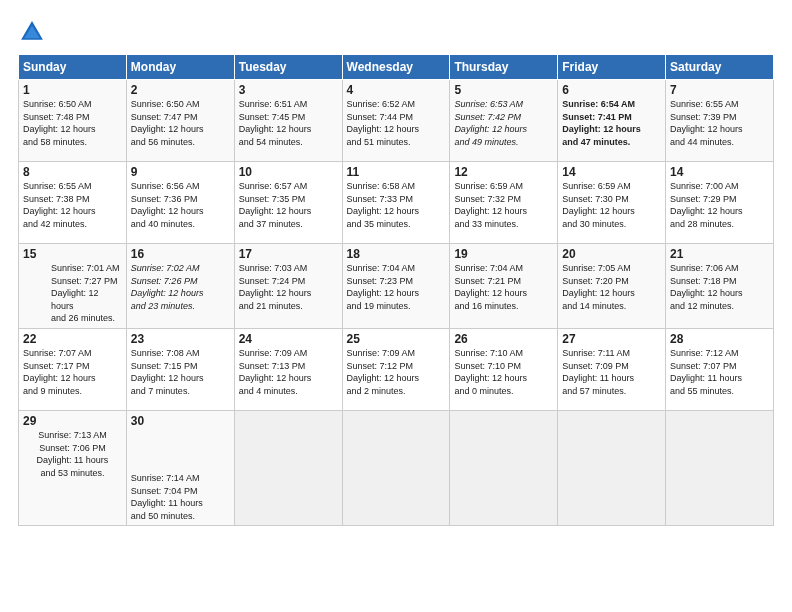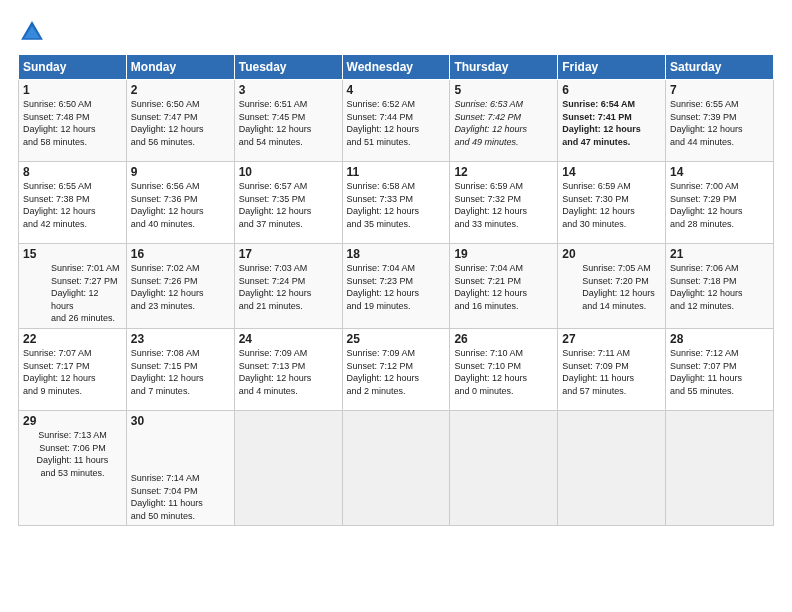--- a/index.html
+++ b/index.html
@@ -232,21 +232,21 @@
         <tr>
           <td>
             <span class="day-num">15</span>
             <div class="day-info" style="white-space: pre-line; margin-left: 28px;">Sunrise: 7:01 AM
 Sunset: 7:27 PM
 Daylight: 12 hours
 and 26 minutes.</div>
           </td>
           <td>
             <span class="day-num">16</span>
-            <div class="day-info" style="white-space: pre-line;">Sunrise: 7:02 AM
+            <div class="day-info" style="white-space: pre-line; font-style: italic;">Sunrise: 7:02 AM
 Sunset: 7:26 PM
 Daylight: 12 hours
 and 23 minutes.</div>
           </td>
           <td>
             <span class="day-num">17</span>
             <div class="day-info" style="white-space: pre-line;">Sunrise: 7:03 AM
 Sunset: 7:24 PM
 Daylight: 12 hours
 and 21 minutes.</div>
@@ -260,21 +260,21 @@
           </td>
           <td>
             <span class="day-num">19</span>
             <div class="day-info" style="white-space: pre-line;">Sunrise: 7:04 AM
 Sunset: 7:21 PM
 Daylight: 12 hours
 and 16 minutes.</div>
           </td>
           <td>
             <span class="day-num">20</span>
-            <div class="day-info" style="white-space: pre-line; margin-left: 20px;">Sunrise: 7:05 AM
+            <div class="day-info" style="white-space: pre-line;">Sunrise: 7:05 AM
 Sunset: 7:20 PM
 Daylight: 12 hours
 and 14 minutes.</div>
           </td>
           <td>
             <span class="day-num">21</span>
             <div class="day-info" style="white-space: pre-line;">Sunrise: 7:06 AM
 Sunset: 7:18 PM
 Daylight: 12 hours
 and 12 minutes.</div>

